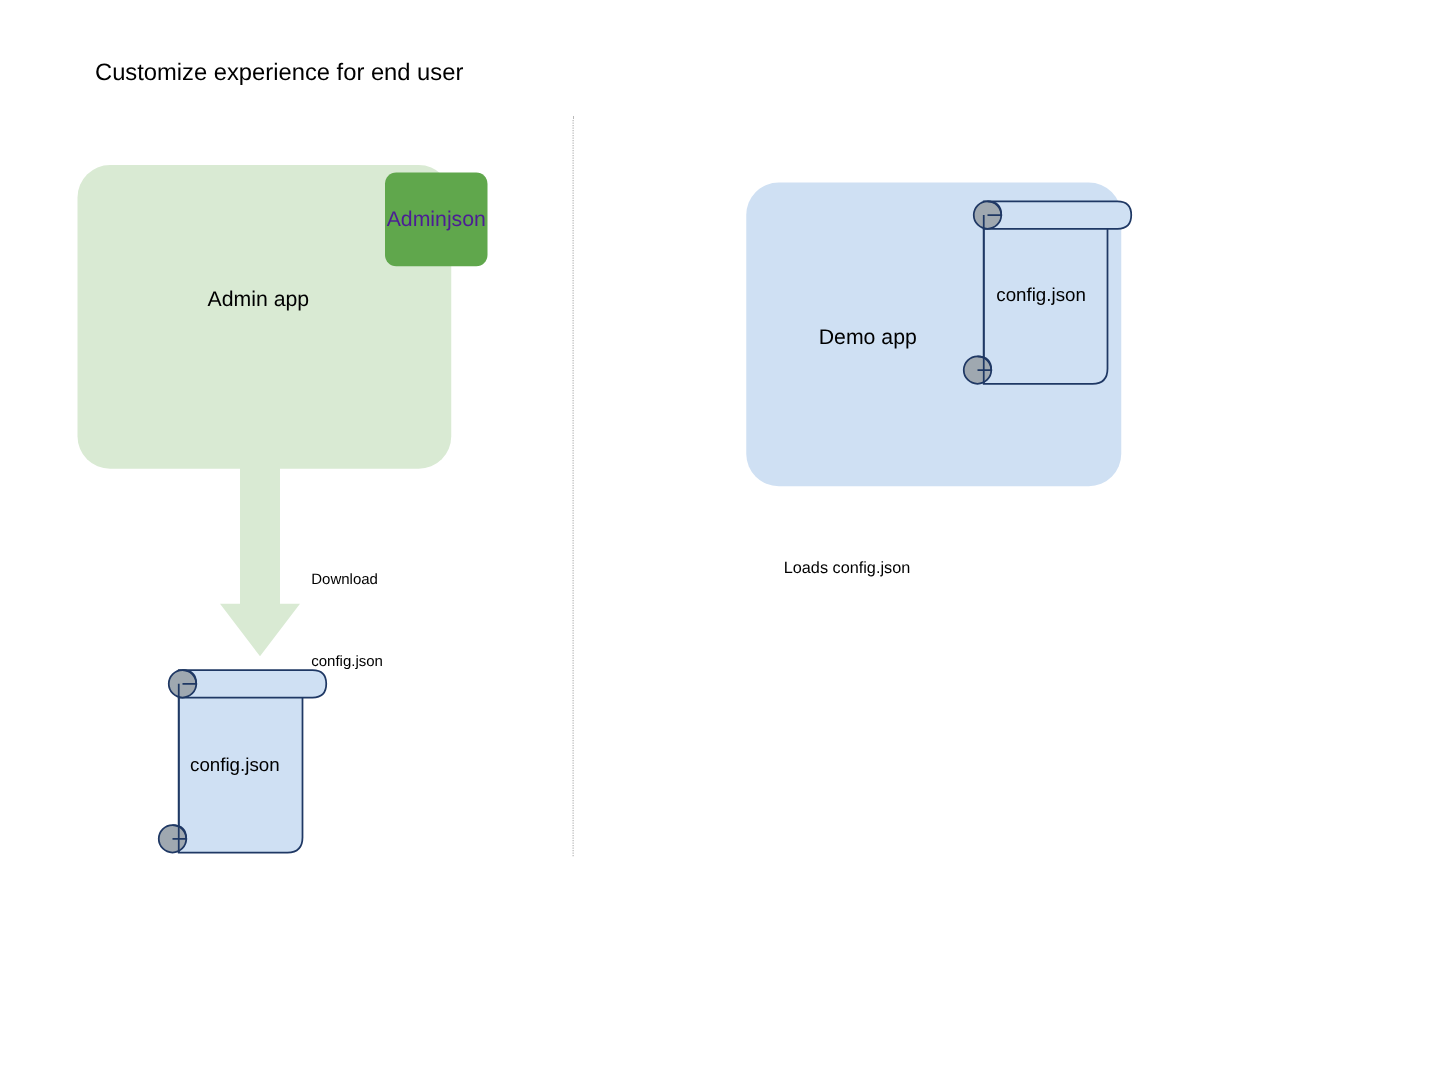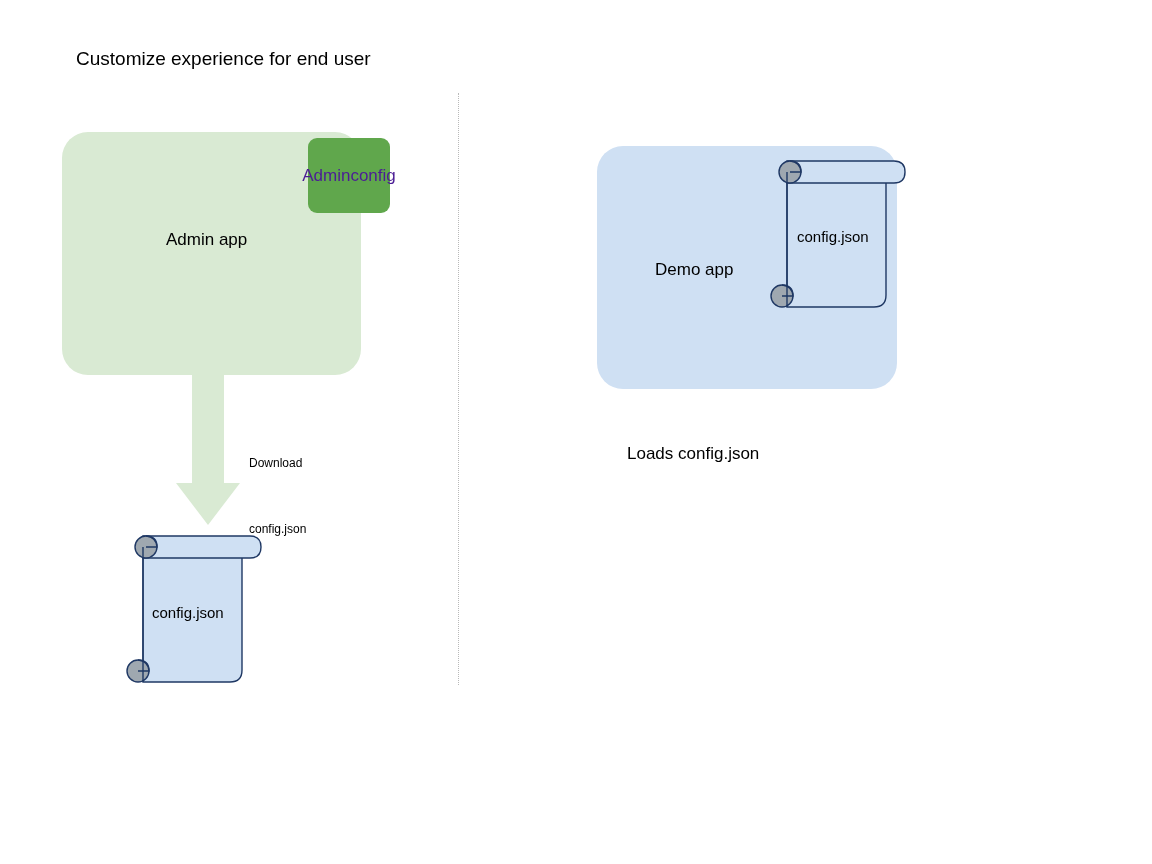--- a/index.html
+++ b/index.html
@@ -119,21 +119,21 @@
     white-space: pre;
     color: #000000;
   }
   .scroll-left-caption  { left: 152px; top: 603px; }
   .scroll-right-caption { left: 797px; top: 227px; }
 
   .loads-caption {
     position: absolute;
     left: 627px;
     top: 443px;
-    font-size: 17px;
+    font-size: 13px;
     line-height: 22px;
     white-space: pre;
   }
 </style>
 </head>
 <body>
 
 <div class="canvas">
 
   <div class="label title-left">Customize experience for end user</div>
@@ -141,21 +141,21 @@
 
   <div class="divider"></div>
 
   <div class="app-box admin-app"></div>
 
   <div class="app-caption admin-app-caption">Admin app</div>
 
   <div class="admin-panel">
     <span>Admin</span>
       <br>
-    <span>config</span>
+    <span>json</span>
   </div>
 
   <svg class="arrow-svg" viewBox="0 0 70 160">
     <path d="M 22 0 L 54 0 L 54 115 L 70 115 L 38 157 L 6 115 L 22 115 Z" fill="#d9ead3"></path>
   </svg>
 
   <div class="arrow-label">
     <div>Download</div>
     <div>config.json</div>
   </div>

